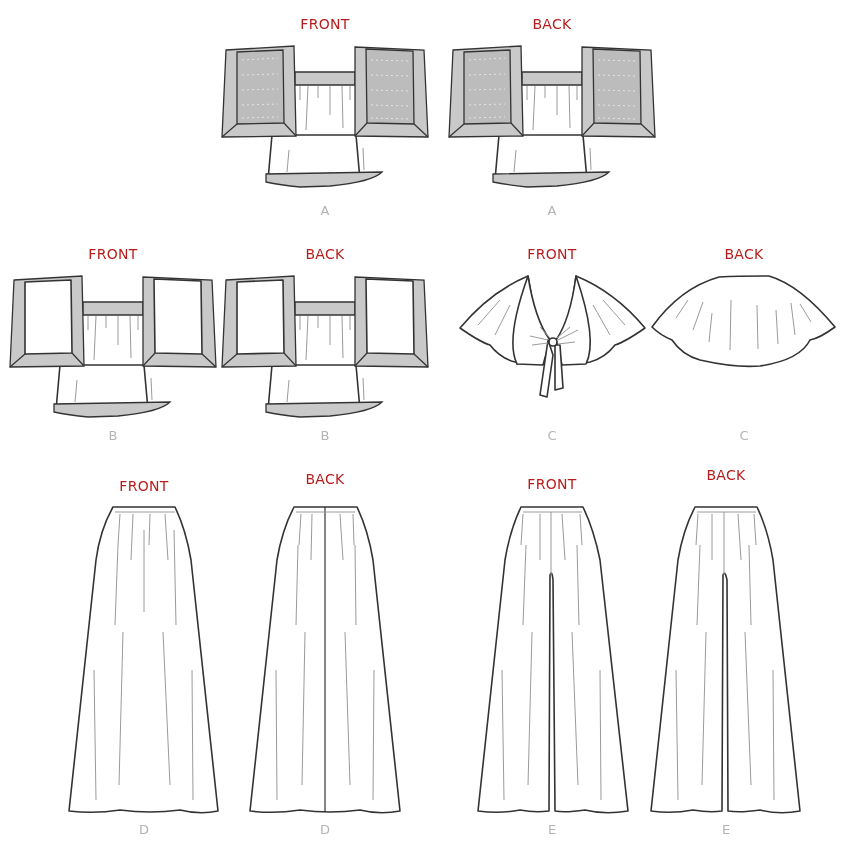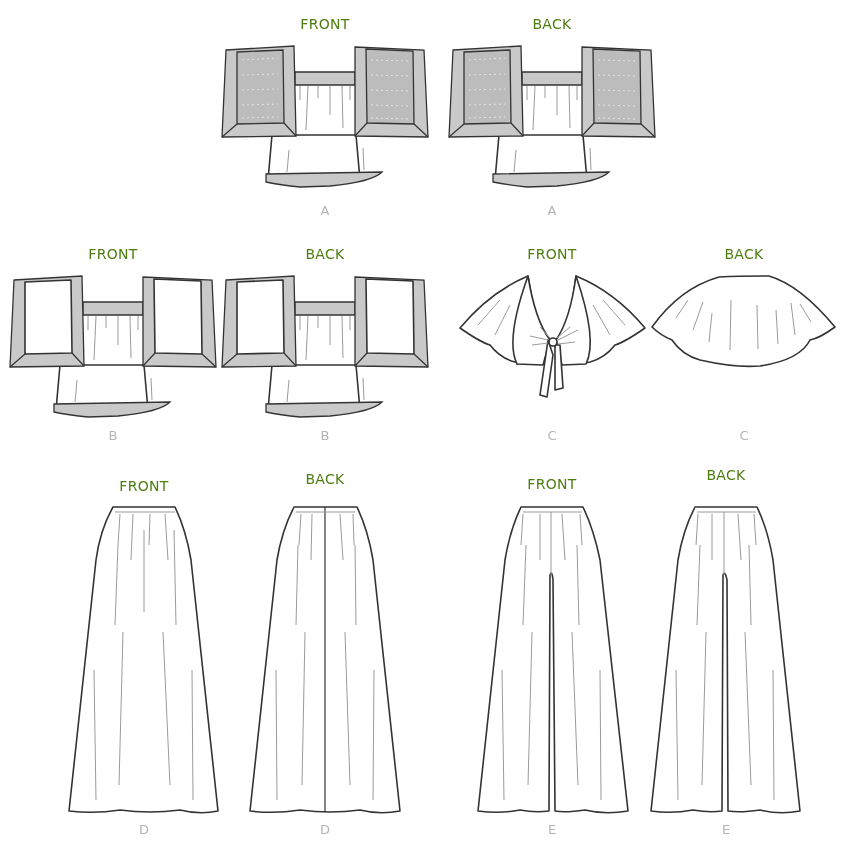--- a/index.html
+++ b/index.html
@@ -1,17 +1,17 @@
 <!DOCTYPE html>
 <html><head>
 <meta charset="utf-8">
 <style>
   html,body{margin:0;padding:0;background:#ffffff;}
   body{width:850px;height:850px;position:relative;overflow:hidden;font-family:"DejaVu Sans",sans-serif;}
-  .label{position:absolute;color:#4d7c0f;font-size:14px;letter-spacing:0.3px;transform:translateX(-50%);white-space:nowrap;}
+  .label{position:absolute;color:#b91c1c;font-size:14px;letter-spacing:0.3px;transform:translateX(-50%);white-space:nowrap;}
   .view-letter{position:absolute;color:#b4b4b4;font-size:13px;transform:translateX(-50%);}
   svg.art{position:absolute;left:0;top:0;}
   .ol{fill:#fff;stroke:#333;stroke-width:1.6;stroke-linejoin:round;}
   .fold{fill:none;stroke:#9a9a9a;stroke-width:1;}
   .trim{fill:#c9c9c9;stroke:#333;stroke-width:1.3;}
   .lace{fill:#bcbcbc;stroke:#333;stroke-width:1.3;}
   .lacedots{fill:none;stroke:#e6e6e6;stroke-width:1;stroke-dasharray:2 3;}
   .seam{fill:none;stroke:#333;stroke-width:1.2;}
 </style>
 </head>

